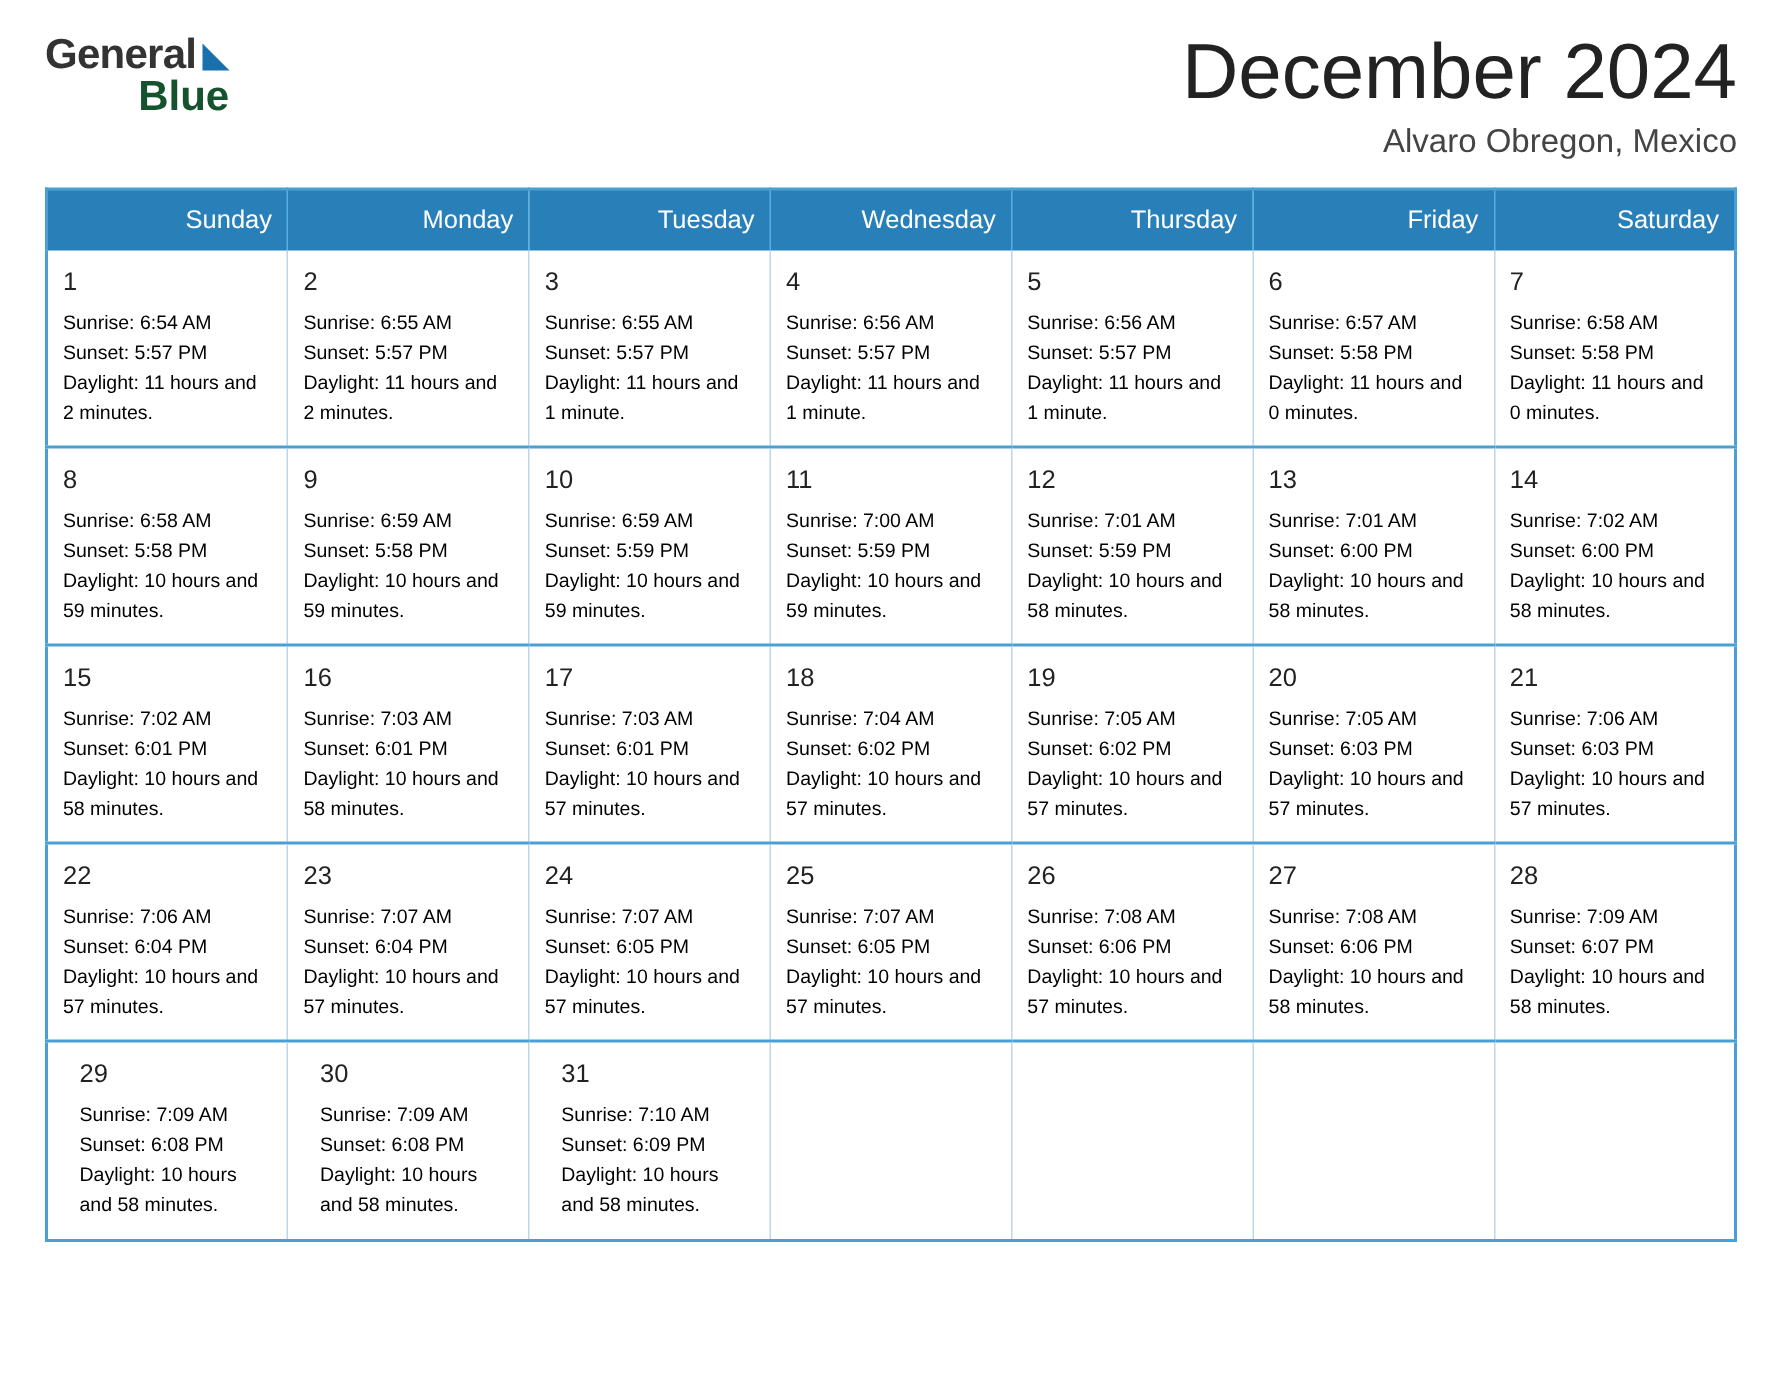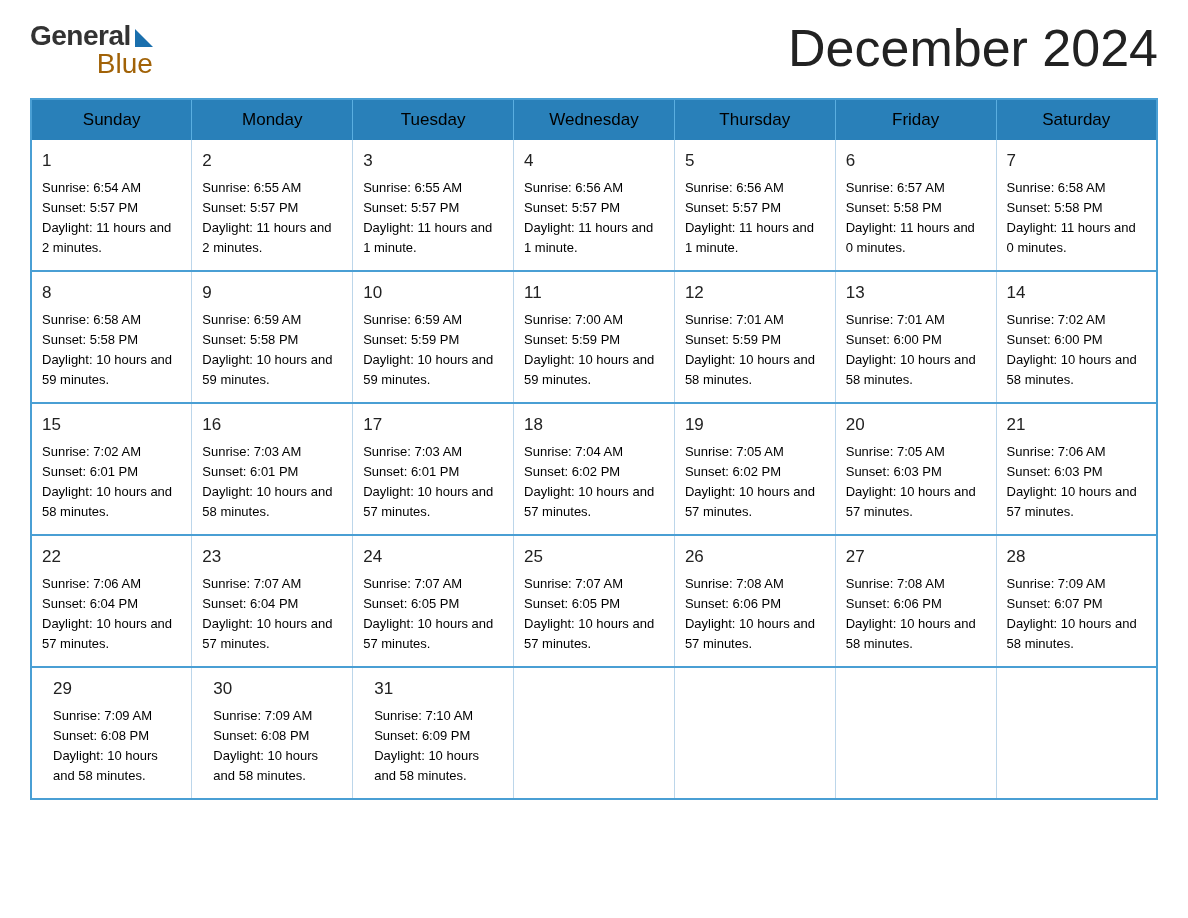--- a/index.html
+++ b/index.html
@@ -38,22 +38,22 @@
       width: 0;
       height: 0;
       border-left: 18px solid #1a6fad;
       border-top: 18px solid transparent;
       border-bottom: 0px solid transparent;
       margin-left: 4px;
       margin-top: 4px;
     }
     .logo-blue {
       font-size: 28px;
-      font-weight: normal;
-      color: #a16207;
+      font-weight: bold;
+      color: #14532d;
       margin-top: -4px;
       padding-left: 4px;
     }
     .title-area {
       text-align: right;
     }
     .month-title {
       font-size: 52px;
       font-weight: normal;
       color: #222;
@@ -66,25 +66,25 @@
     }
 
     
     .calendar {
       width: 100%;
       border-collapse: collapse;
       border: 2px solid #4a9fd4;
     }
     .calendar thead tr th {
       background-color: #2980b9;
-      color: #000000;
+      color: #ffffff;
       font-size: 17px;
       font-weight: normal;
       padding: 10px 10px;
-      text-align: center;
+      text-align: right;
       border-right: 1px solid #5aaee0;
     }
     .calendar thead tr th:last-child {
       border-right: none;
       margin-left: 20px;
     }
     .calendar tbody tr td {
       vertical-align: top;
       padding: 8px 10px 12px 10px;
       border-right: 1px solid #bcd6ea;
@@ -123,20 +123,21 @@
 <div class="header">
   <div class="logo">
     <div class="logo-top">
       <span class="logo-general">General</span>
       <div class="logo-triangle"></div>
     </div>
     <span class="logo-blue">Blue</span>
   </div>
   <div class="title-area">
     <div class="month-title">December 2024</div>
+    <div class="location">Alvaro Obregon, Mexico</div>
   </div>
 </div>
 
 <table class="calendar">
   <thead>
     <tr>
     <th>Sunday</th>
         <th>Monday</th>
         <th>Tuesday</th>
         <th>Wednesday</th>

